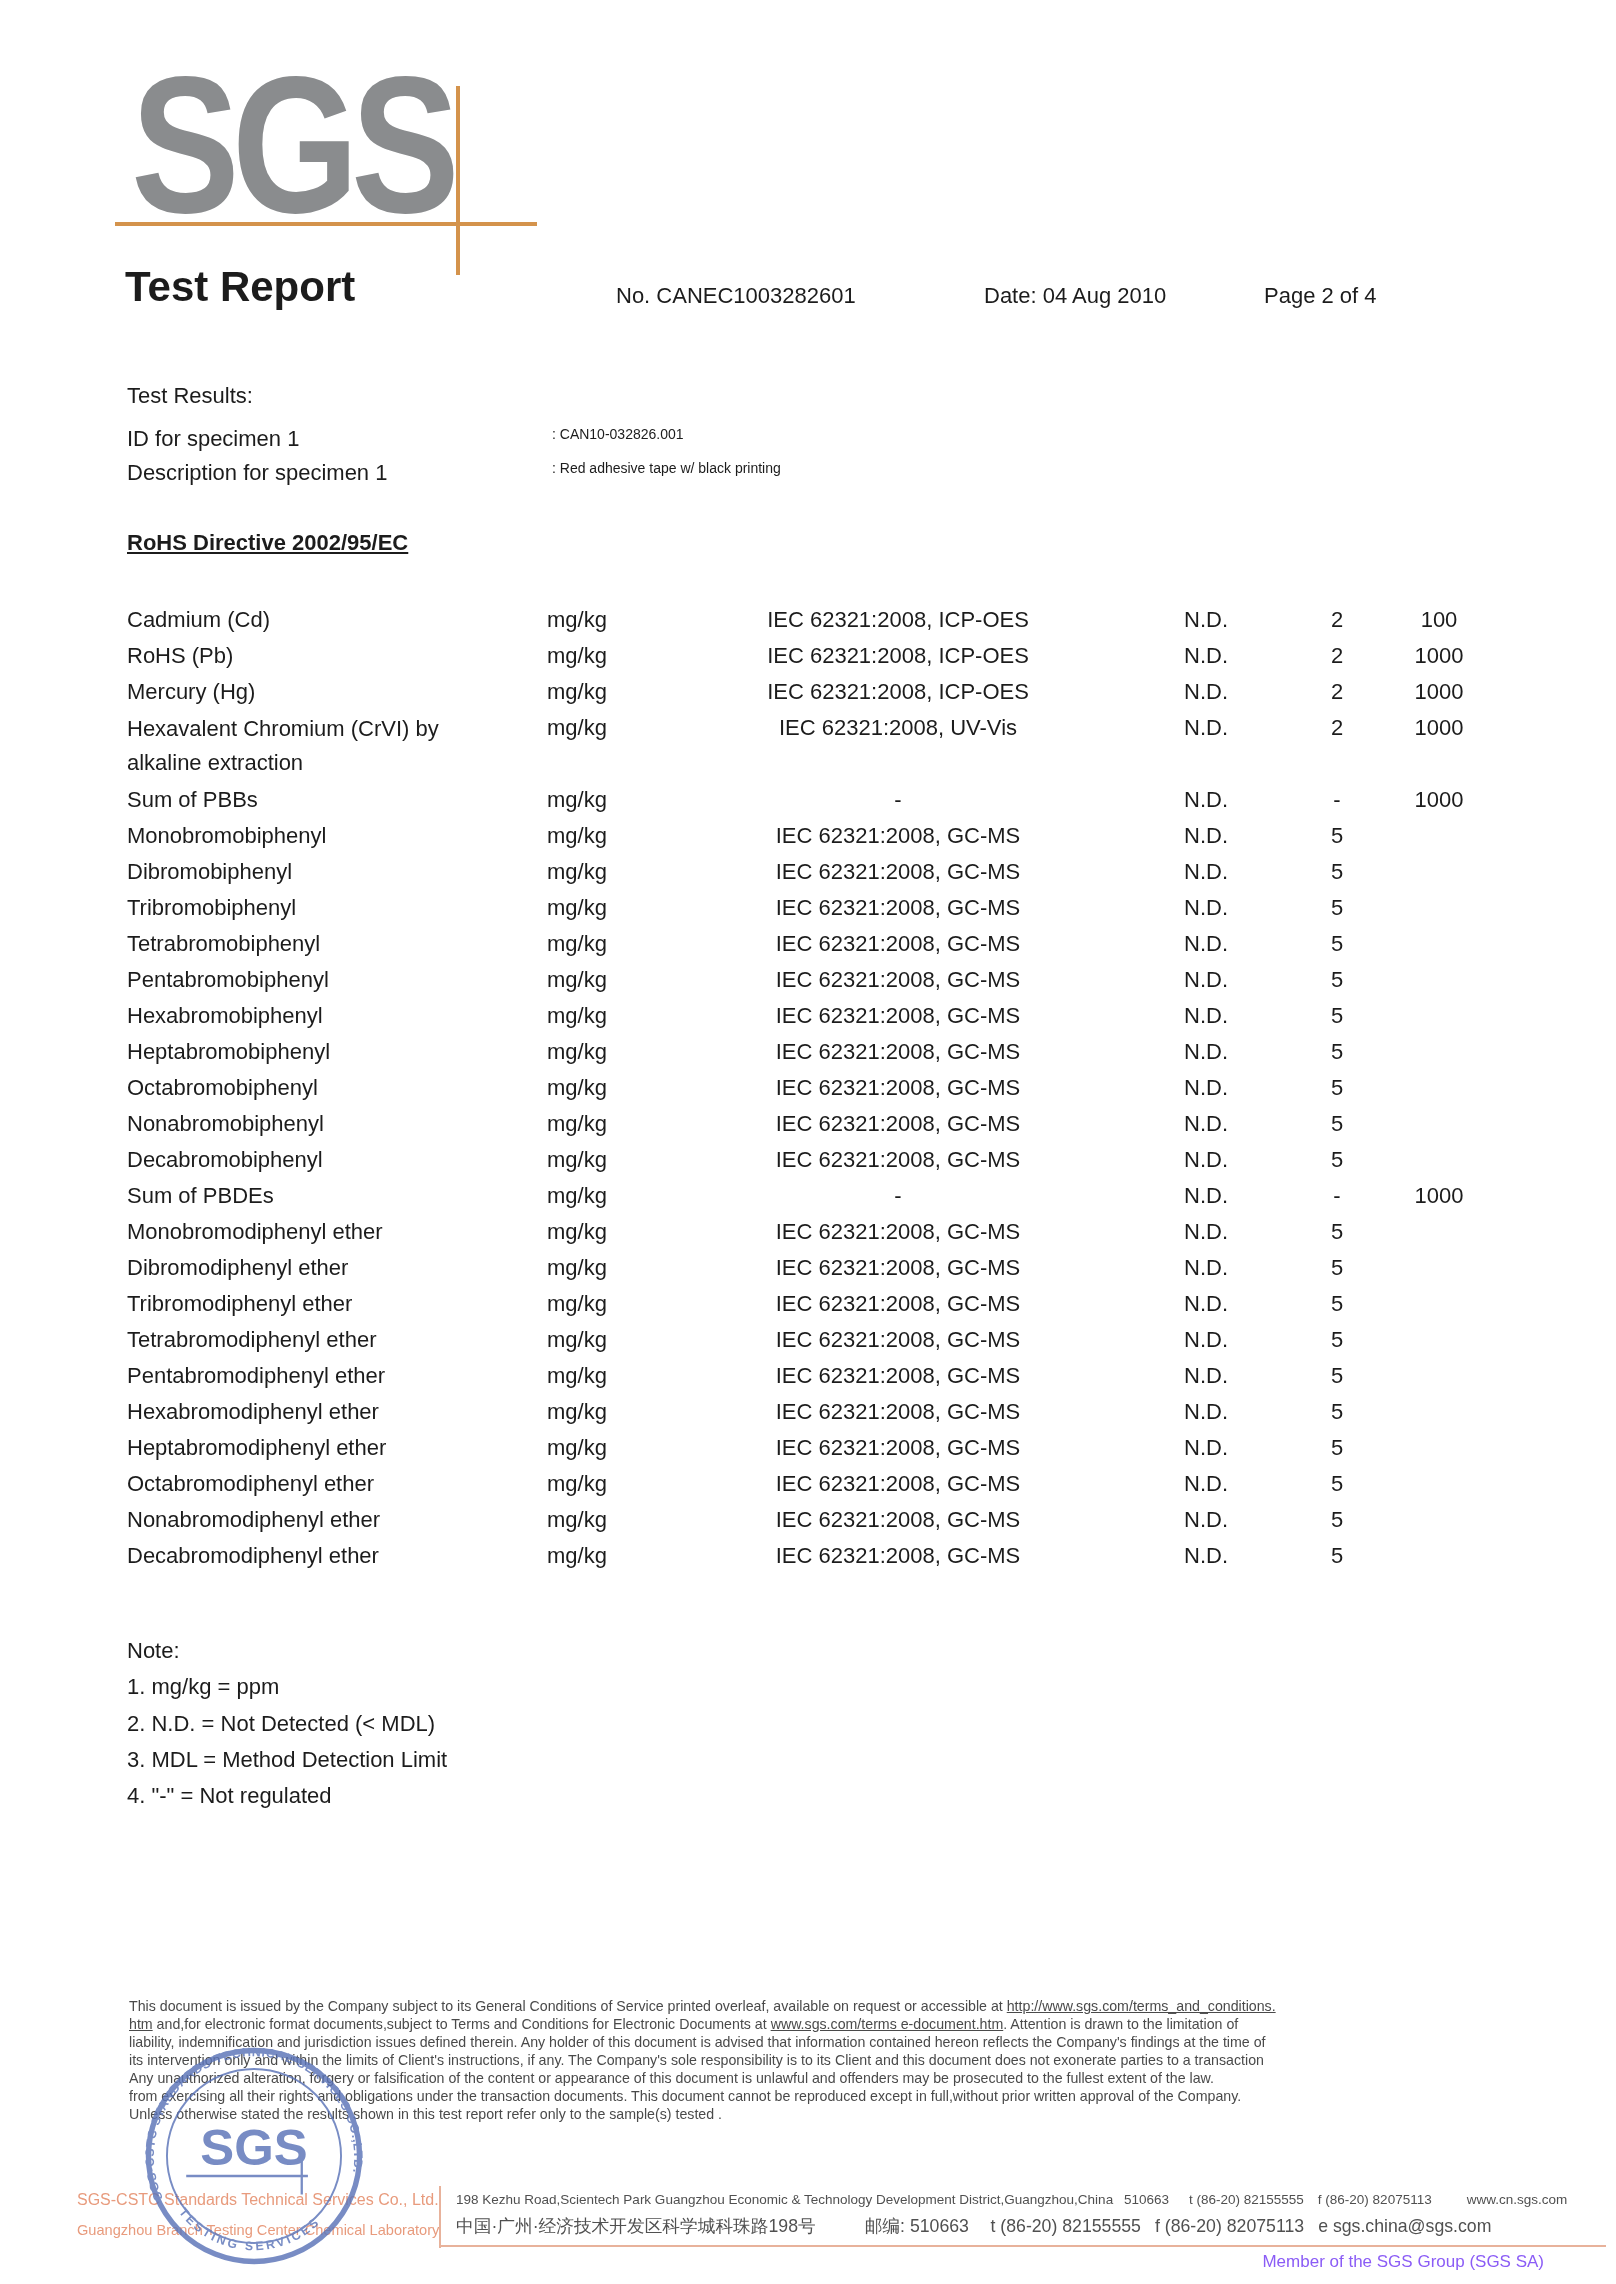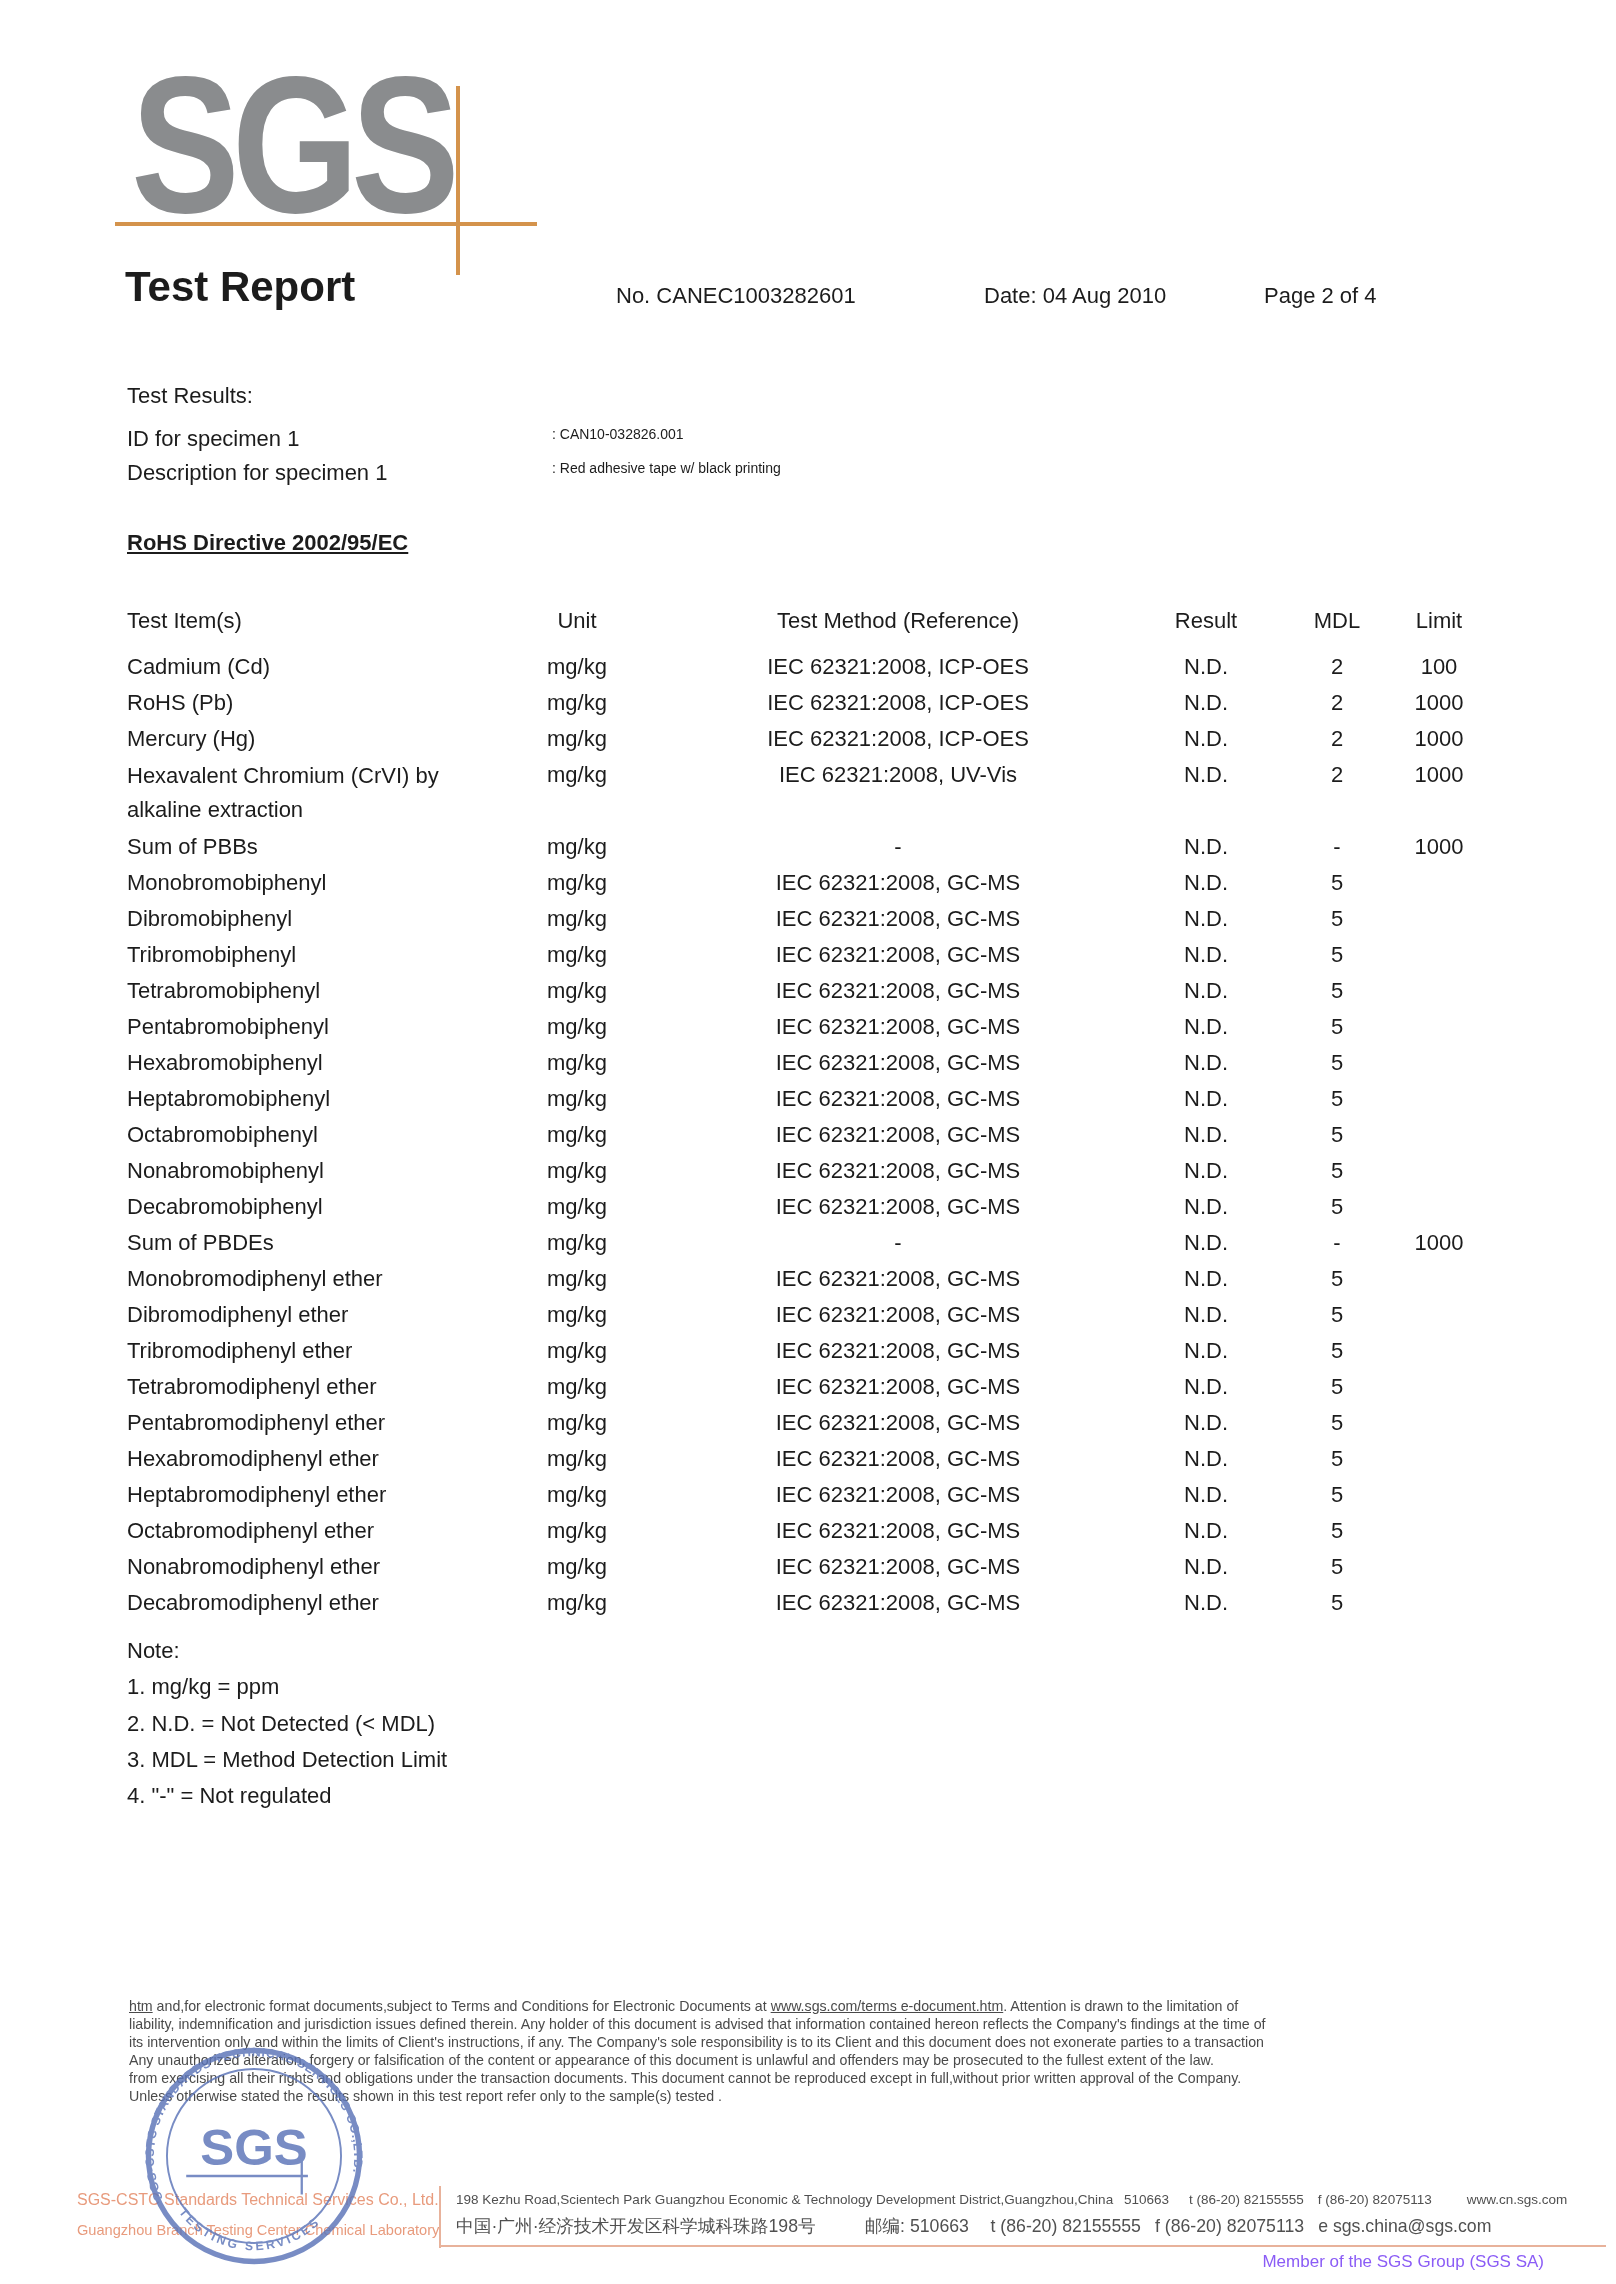--- a/index.html
+++ b/index.html
@@ -86,28 +86,20 @@
 
 <div class="sec-results">Test Results:</div>
 <div class="spec-label row-id">ID for specimen 1</div>
 <div class="spec-value row-id">: CAN10-032826.001</div>
 <div class="spec-label row-desc">Description for specimen 1</div>
 <div class="spec-value row-desc">: Red adhesive tape w/ black printing</div>
 
 <div class="rohs">RoHS Directive 2002/95/EC</div>
 
 <div class="rtable">
-  <div class="thead">
-    <div class="cell c-item">Test Item(s)</div>
-    <div class="cell c-unit">Unit</div>
-    <div class="cell c-method">Test Method (Reference)</div>
-    <div class="cell c-result">Result</div>
-    <div class="cell c-mdl">MDL</div>
-    <div class="cell c-limit">Limit</div>
-  </div>
   <div>
       <div class="trow">
         <div class="cell c-item">Cadmium (Cd)</div>
         <div class="cell c-unit">mg/kg</div>
         <div class="cell c-method">IEC 62321:2008, ICP-OES</div>
         <div class="cell c-result">N.D.</div>
         <div class="cell c-mdl">2</div>
         <div class="cell c-limit">100</div>
       </div>
       <div class="trow">
@@ -313,20 +305,21 @@
     </div>
 </div>
 
 <div class="note-head">Note:</div>
 <div class="note-item ni0">1. mg/kg = ppm</div>
 <div class="note-item ni1">2. N.D. = Not Detected (&lt; MDL)</div>
 <div class="note-item ni2">3. MDL = Method Detection Limit</div>
 <div class="note-item ni3">4. "-" = Not regulated</div>
 
 <div class="disclaimer">
+    <div class="dline"><span>This document is issued by the Company subject to its General Conditions of Service printed overleaf, available on request or accessible at </span><span class="u">http://www.sgs.com/terms_and_conditions.</span></div>
     <div class="dline"><span class="u">htm</span><span> and,for electronic format documents,subject to Terms and Conditions for Electronic Documents at </span><span class="u">www.sgs.com/terms e-document.htm</span><span>. Attention is drawn to the limitation of</span></div>
     <div class="dline"><span>liability, indemnification and jurisdiction issues defined therein. Any holder of this document is advised that information contained hereon reflects the Company's findings  at the time of</span></div>
     <div class="dline"><span>its intervention only and within the limits of Client's  instructions,  if any.  The Company's  sole  responsibility  is to its Client and this document does not exonerate parties to a transaction</span></div>
     <div class="dline"><span>Any unauthorized alteration, forgery or falsification of the content or appearance of this document is unlawful and offenders may be prosecuted to the fullest extent of the law.</span></div>
     <div class="dline"><span>from exercising all their rights and obligations under the transaction documents. This document cannot be reproduced except in full,without prior written approval of the Company.</span></div>
     <div class="dline"><span>Unless otherwise stated the results shown in this test report refer only to the sample(s) tested .</span></div>
   </div>
 
 <svg class="stamp" width="228" height="228" viewBox="-148 -148 296 296" xmlns="http://www.w3.org/2000/svg">
   <g fill="none" stroke="#5b74b8">

